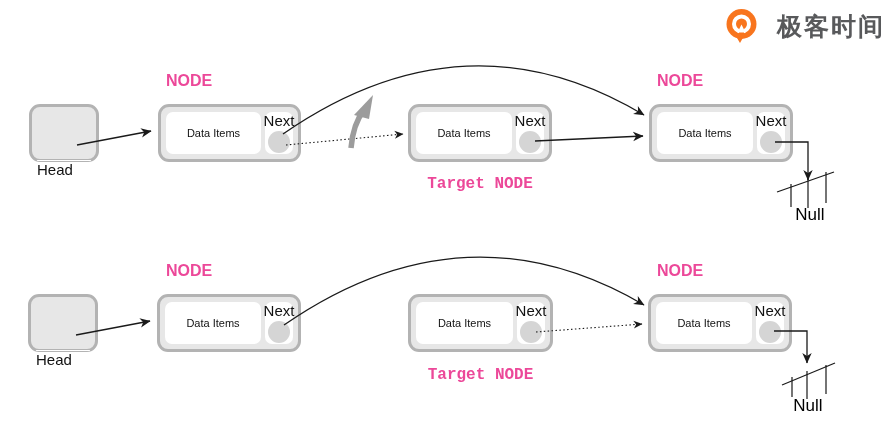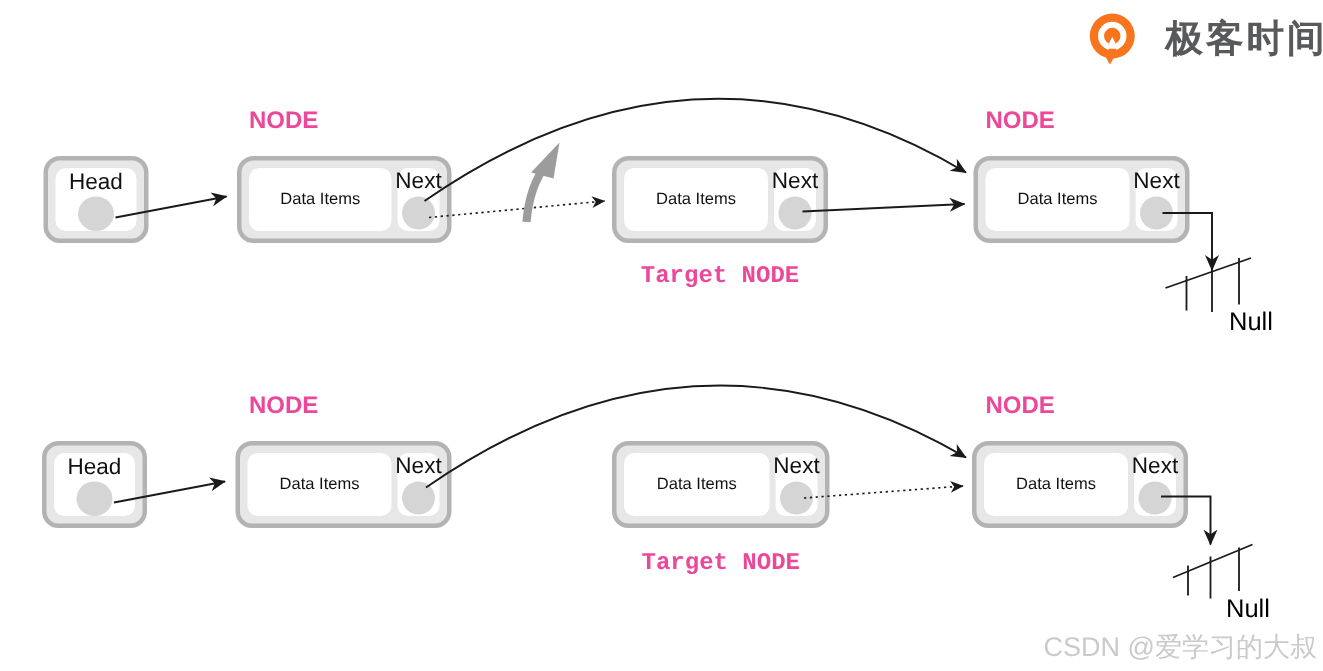--- a/index.html
+++ b/index.html
@@ -15,28 +15,28 @@
     position:absolute;box-sizing:border-box;z-index:2;
     background:#e7e7e7;border:3px solid #b3b3b3;border-radius:11px;
     display:flex;padding:5px;gap:4px;
   }
   .cell{background:#ffffff;border-radius:7px;}
   .data-cell{flex:1;display:flex;align-items:center;justify-content:center;
     font-size:11px;color:#111;white-space:nowrap;}
   .next-cell{width:28px;display:flex;flex-direction:column;align-items:center;padding-top:0;}
   .next-label{font-size:15px;line-height:17px;color:#111;}
   .pointer-circle{width:22px;height:22px;border-radius:50%;background:#d5d5d5;margin-top:2px;}
-  .head-cell{flex:1;display:flex;flex-direction:column;align-items:center;padding-top:1px;}
+  .head-cell{flex:1;display:flex;flex-direction:column;align-items:flex-start;padding-top:1px;margin-top:48px;}
   .head-label{font-size:15px;line-height:17px;color:#111;}
   .head-circle{width:24px;height:24px;border-radius:50%;background:#d5d5d5;margin-top:1px;}
 
   
   .diagram-label{position:absolute;z-index:3;font-size:16px;font-weight:bold;color:#ec4899;white-space:nowrap;}
   .target-label{text-align:center;font-family:Liberation Mono, monospace;}
-  .null-label{position:absolute;z-index:3;font-size:17px;color:#000;text-align:center;width:48px;margin-left:24px;}
+  .null-label{position:absolute;z-index:3;font-size:17px;color:#000;text-align:center;width:48px;}
 
   
   .logo{position:absolute;left:725px;top:8px;display:flex;align-items:center;gap:19px;z-index:4;}
   .logo-text{font-size:25px;line-height:30px;color:#58595b;letter-spacing:2px;font-weight:600;white-space:nowrap;}
 
   
   .watermark{position:absolute;right:4px;top:419px;z-index:4;font-size:18px;color:#cacaca;white-space:nowrap;}
 </style>
 </head>
 <body>
@@ -152,15 +152,14 @@
     <svg width="33" height="35" viewBox="0 0 33 35">
       <polygon points="9,25 15,35 20,26" fill="#F8751E"></polygon>
       <circle cx="16.5" cy="16" r="15" fill="#F8751E"></circle>
       <circle cx="16.5" cy="16" r="7.5" fill="none" stroke="#ffffff" stroke-width="4"></circle>
       <rect x="14" y="20" width="5" height="8" fill="#F8751E"></rect>
       <polygon points="12.5,24.5 16.5,16.5 20.5,24.5" fill="#ffffff"></polygon>
     </svg>
     <span class="logo-text">极客时间</span>
   </div>
 
-  <div class="watermark">CSDN @爱学习的大叔</div>
 
 </div>
 
 </body></html>

